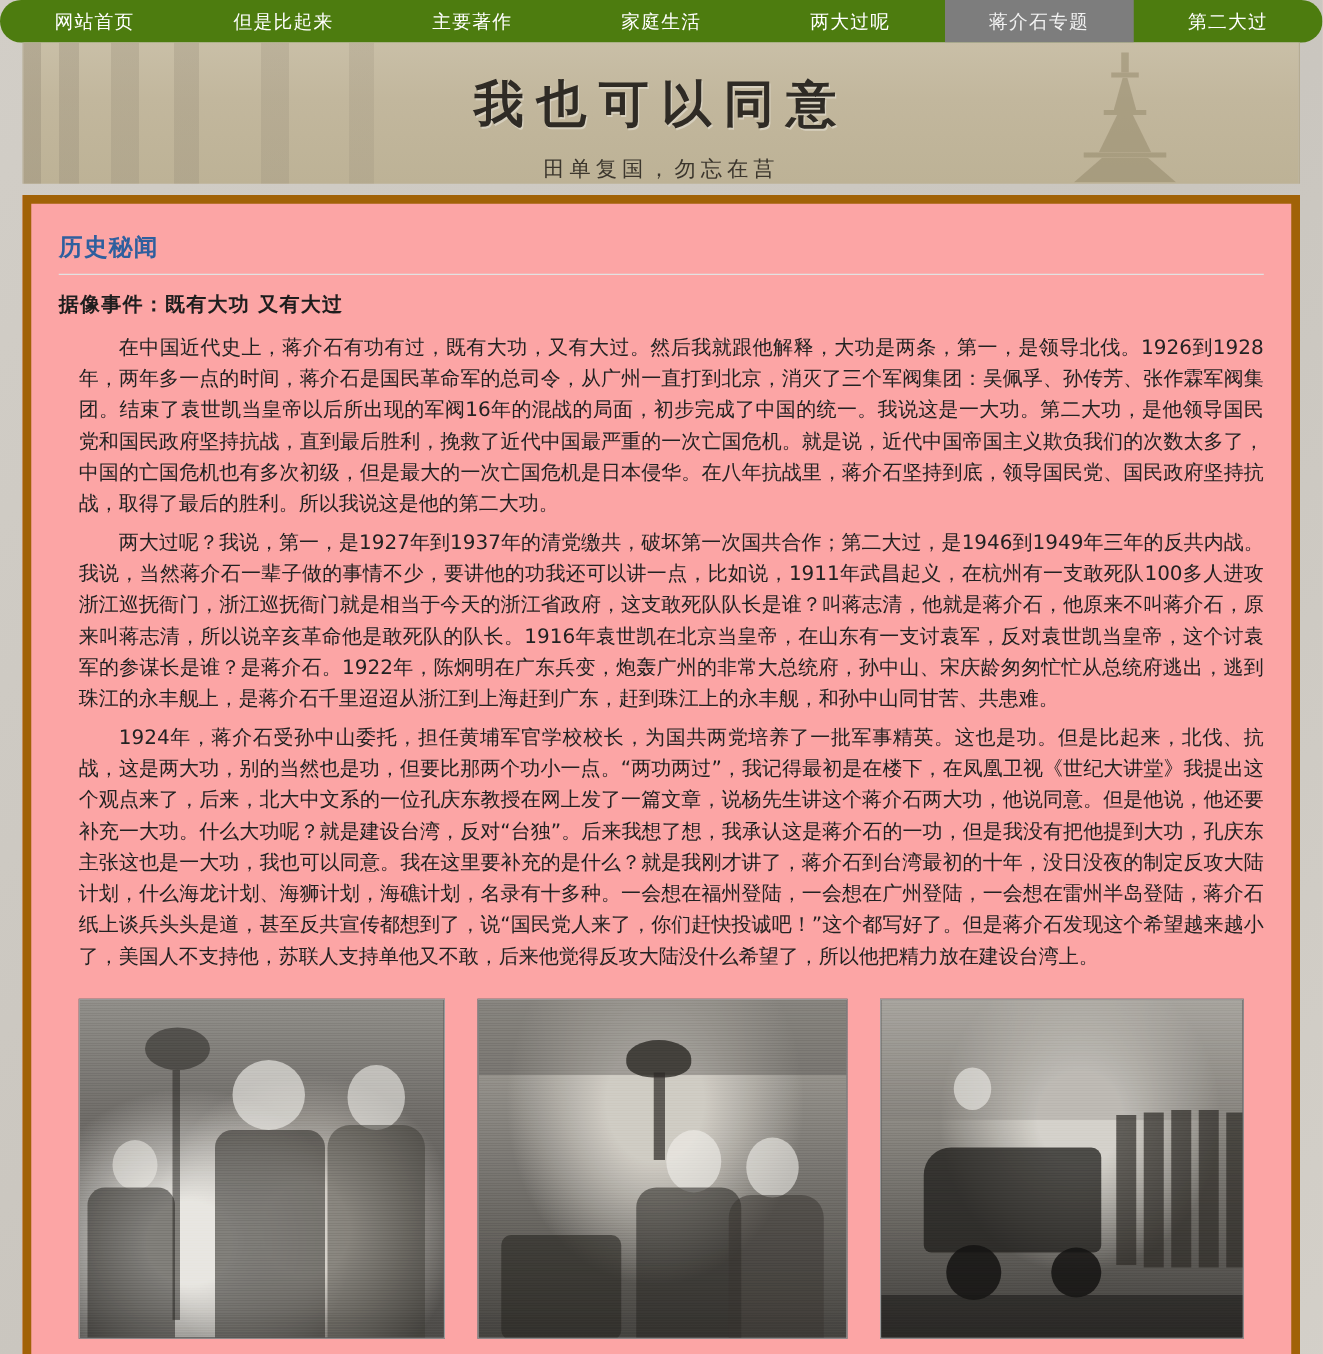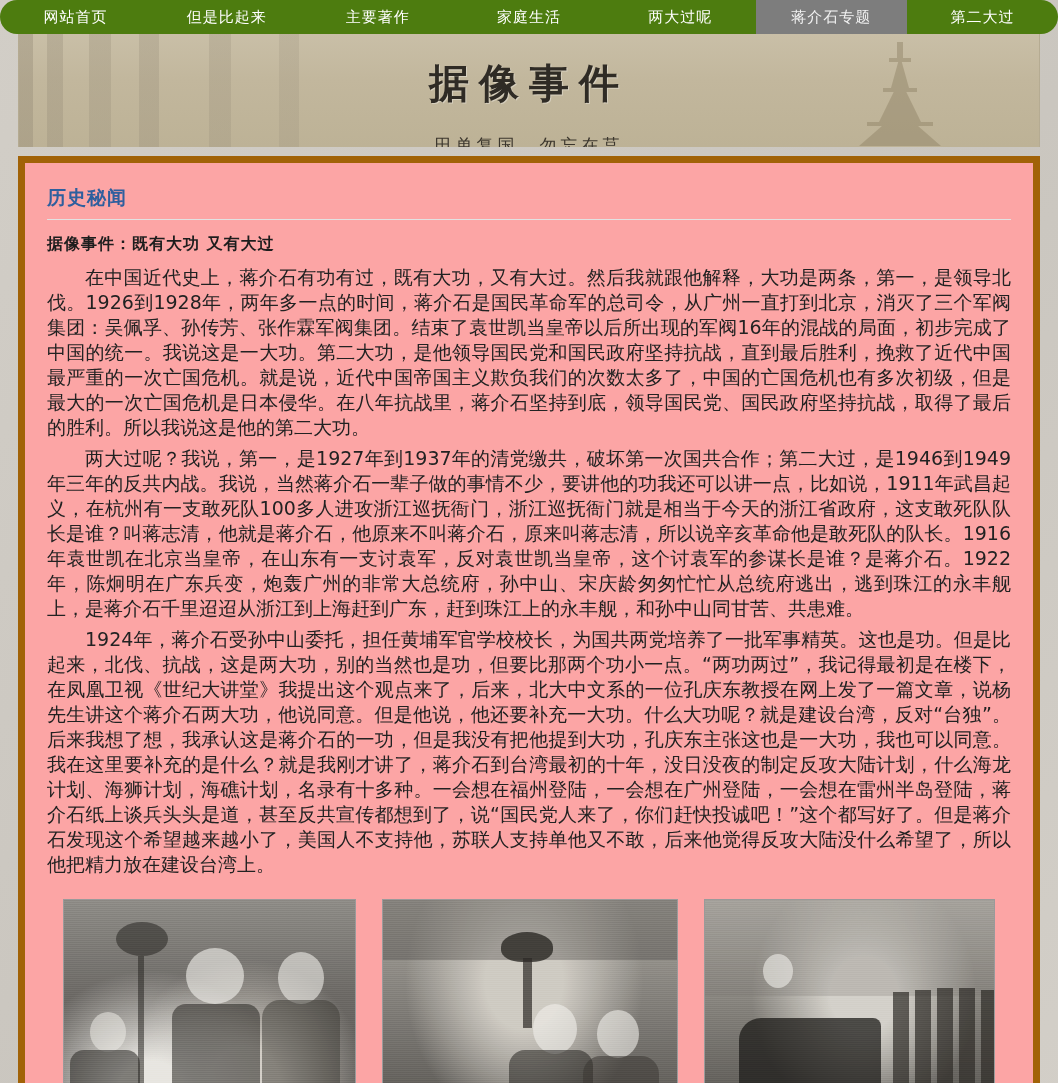--- a/index.html
+++ b/index.html
@@ -94,21 +94,21 @@
     font-family: "DejaVu Serif", "Liberation Serif", serif;
     font-size: 40px;
     font-weight: bold;
     color: #2f2b25;
     letter-spacing: 10px;
     text-shadow: 1px 1px 0 rgba(255,255,255,0.35);
   }
   .banner-sub {
     position: relative;
     text-align: center;
-    margin-top: 23px;
+    margin-top: 13px;
     font-family: Liberation Mono, monospace;
     font-size: 17px;
     color: #3b362d;
     letter-spacing: 4px;
   }
 
   
   .card-wrap { width: 1058px; padding: 9px 18px 0 18px; }
   .card {
     background: #fca5a5;
@@ -125,26 +125,26 @@
     margin: 4px 0 14px 0;
   }
   .article-title {
     font-size: 16px;
     font-weight: bold;
     color: #1d1d1d;
     letter-spacing: 1px;
     margin: 0 0 10px 0;
   }
   .para {
-    font-size: 19px;
+    font-size: 16px;
     line-height: 25px;
     color: #222;
     text-align: justify;
     text-justify: inter-ideograph;
-    margin: 0 0 6px 0;
+    margin: 0 0 6px 16px;
     text-indent: 2em;
   }
 
   
   .photos {
     display: flex;
     gap: 26px;
     margin-top: 22px;
     justify-content: flex-start;
     padding: 0 16px;
@@ -213,21 +213,21 @@
     <div class="cols"></div>
     <div class="tower">
       <span style="left:44px;top:0;width:6px;height:16px;"></span>
       <span style="left:36px;top:16px;width:22px;height:4px;"></span>
       <span style="left:38px;top:20px;width:18px;height:26px;clip-path:polygon(40% 0,60% 0,100% 100%,0 100%);"></span>
       <span style="left:30px;top:46px;width:34px;height:4px;"></span>
       <span style="left:26px;top:50px;width:42px;height:30px;clip-path:polygon(35% 0,65% 0,100% 100%,0 100%);"></span>
       <span style="left:14px;top:80px;width:66px;height:4px;"></span>
       <span style="left:6px;top:84px;width:82px;height:20px;clip-path:polygon(28% 0,72% 0,100% 100%,0 100%);"></span>
     </div>
-    <div class="banner-title">据像事件</div>
+    <div class="banner-title">我也可以同意</div>
     <div class="banner-sub">田单复国，勿忘在莒</div>
   </div>
 </div>
 
 <div class="card-wrap">
   <div class="card">
 
     <div class="section-title">历史秘闻</div>
 
     <h2 class="article-title">据像事件：既有大功 又有大过</h2>

